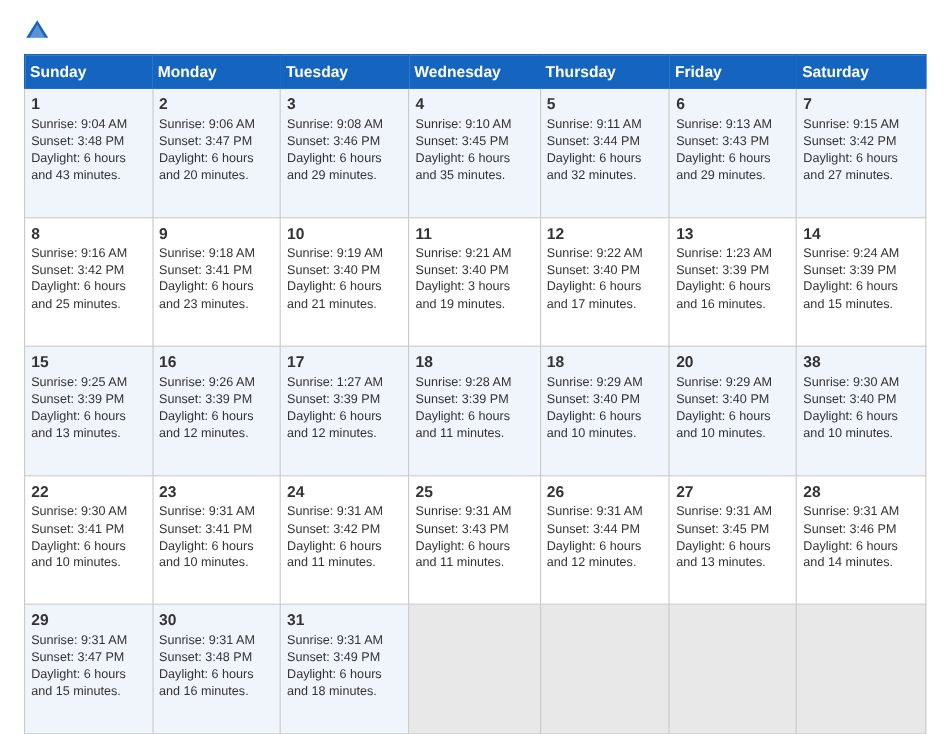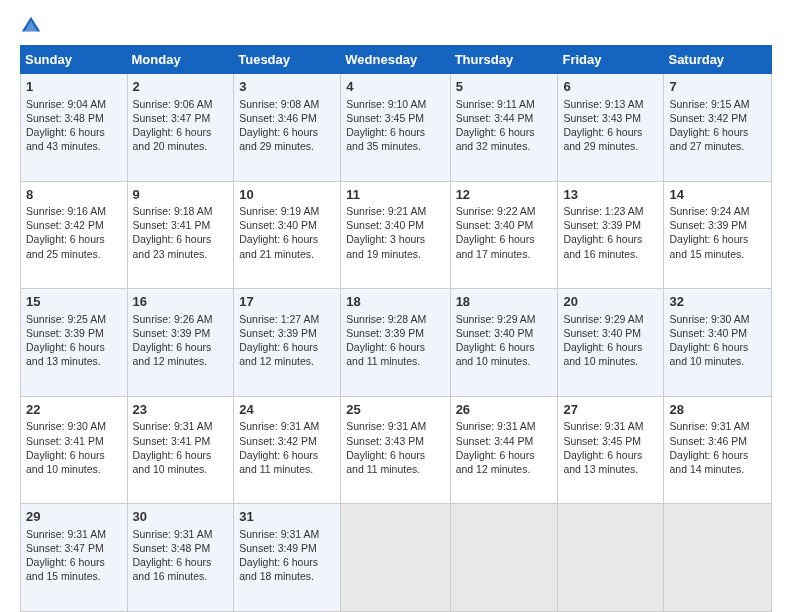--- a/index.html
+++ b/index.html
@@ -146,21 +146,21 @@
           <td><span class="day-num">13</span><span>Sunrise: 1:23 AM</span><br><span>Sunset: 3:39 PM</span><br><span>Daylight: 6 hours and 16 minutes.</span></td>
           <td><span class="day-num">14</span><span>Sunrise: 9:24 AM</span><br><span>Sunset: 3:39 PM</span><br><span>Daylight: 6 hours and 15 minutes.</span></td>
         </tr>
         <tr>
           <td><span class="day-num">15</span><span>Sunrise: 9:25 AM</span><br><span>Sunset: 3:39 PM</span><br><span>Daylight: 6 hours and 13 minutes.</span></td>
           <td><span class="day-num">16</span><span>Sunrise: 9:26 AM</span><br><span>Sunset: 3:39 PM</span><br><span>Daylight: 6 hours and 12 minutes.</span></td>
           <td><span class="day-num">17</span><span>Sunrise: 1:27 AM</span><br><span>Sunset: 3:39 PM</span><br><span>Daylight: 6 hours and 12 minutes.</span></td>
           <td><span class="day-num">18</span><span>Sunrise: 9:28 AM</span><br><span>Sunset: 3:39 PM</span><br><span>Daylight: 6 hours and 11 minutes.</span></td>
           <td><span class="day-num">18</span><span>Sunrise: 9:29 AM</span><br><span>Sunset: 3:40 PM</span><br><span>Daylight: 6 hours and 10 minutes.</span></td>
           <td><span class="day-num">20</span><span>Sunrise: 9:29 AM</span><br><span>Sunset: 3:40 PM</span><br><span>Daylight: 6 hours and 10 minutes.</span></td>
-          <td><span class="day-num">32</span><span>Sunrise: 9:30 AM</span><br><span>Sunset: 3:40 PM</span><br><span>Daylight: 6 hours and 10 minutes.</span></td>
+          <td><span class="day-num">38</span><span>Sunrise: 9:30 AM</span><br><span>Sunset: 3:40 PM</span><br><span>Daylight: 6 hours and 10 minutes.</span></td>
         </tr>
         <tr>
           <td><span class="day-num">22</span><span>Sunrise: 9:30 AM</span><br><span>Sunset: 3:41 PM</span><br><span>Daylight: 6 hours and 10 minutes.</span></td>
           <td><span class="day-num">23</span><span>Sunrise: 9:31 AM</span><br><span>Sunset: 3:41 PM</span><br><span>Daylight: 6 hours and 10 minutes.</span></td>
           <td><span class="day-num">24</span><span>Sunrise: 9:31 AM</span><br><span>Sunset: 3:42 PM</span><br><span>Daylight: 6 hours and 11 minutes.</span></td>
           <td><span class="day-num">25</span><span>Sunrise: 9:31 AM</span><br><span>Sunset: 3:43 PM</span><br><span>Daylight: 6 hours and 11 minutes.</span></td>
           <td><span class="day-num">26</span><span>Sunrise: 9:31 AM</span><br><span>Sunset: 3:44 PM</span><br><span>Daylight: 6 hours and 12 minutes.</span></td>
           <td><span class="day-num">27</span><span>Sunrise: 9:31 AM</span><br><span>Sunset: 3:45 PM</span><br><span>Daylight: 6 hours and 13 minutes.</span></td>
           <td><span class="day-num">28</span><span>Sunrise: 9:31 AM</span><br><span>Sunset: 3:46 PM</span><br><span>Daylight: 6 hours and 14 minutes.</span></td>
         </tr>

